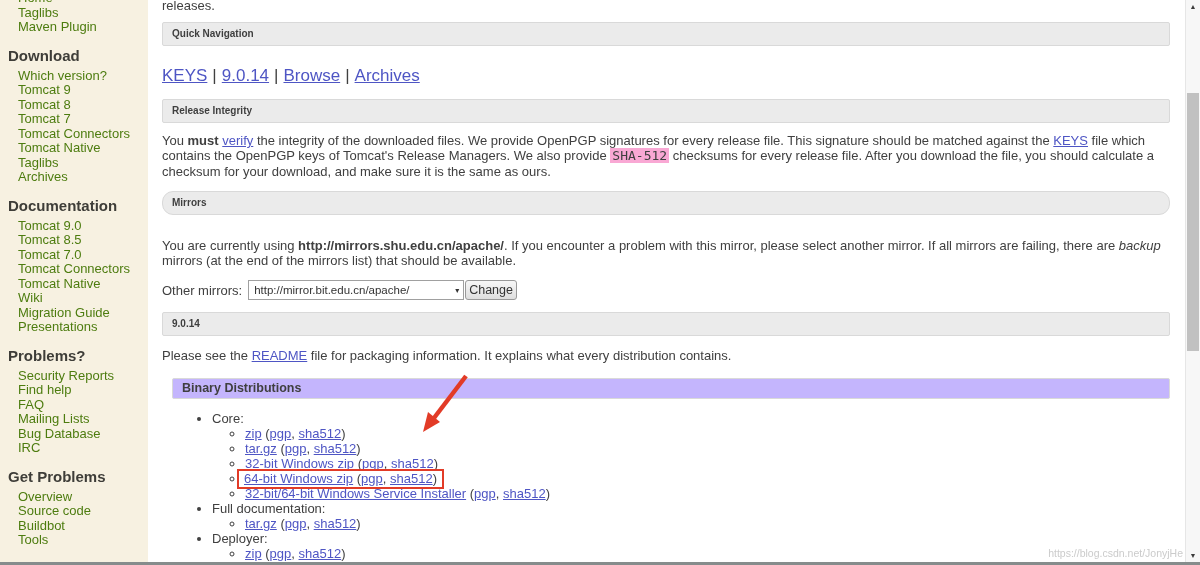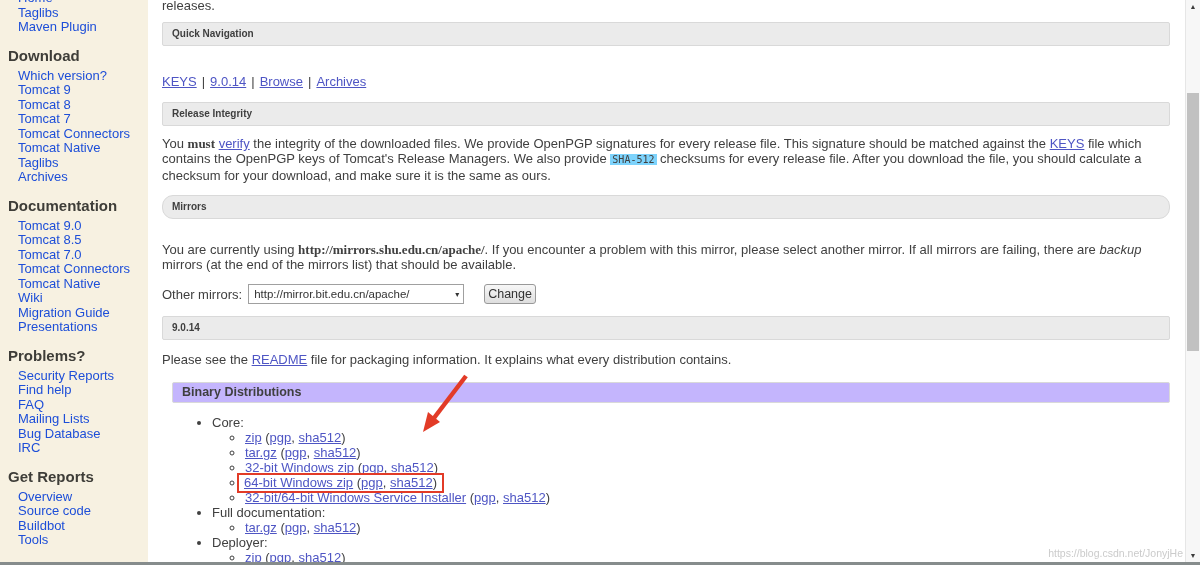--- a/index.html
+++ b/index.html
@@ -4,50 +4,50 @@
 <style>
   html,body{margin:0;padding:0;}
   body{
     width:1200px;height:565px;overflow:hidden;background:#ffffff;
     font-family:"Liberation Sans",sans-serif;color:#404040;position:relative;
   }
   
   .sidebar{position:absolute;left:0;top:0;width:148px;height:565px;background:#f7f1e1;overflow:hidden;}
   .sb-inner{margin-top:-9px;}
   .sb-head{font-size:15px;font-weight:bold;color:#3e3d38;margin:12px 0 4px 8px;line-height:18px;}
-  .sb-item{font-size:13px;color:#1d4ed8;padding-left:18px;line-height:14.5px;white-space:nowrap;cursor:pointer;}
+  .sb-item{font-size:13px;color:#4d7c0f;padding-left:18px;line-height:14.5px;white-space:nowrap;cursor:pointer;}
   
   .main{position:absolute;left:148px;top:0;width:1037px;box-sizing:border-box;padding:0 15px 0 14px;}
   .releases{margin:-2px 0 0;font-size:13px;line-height:15px;}
   .bar{background:#ebebeb;border:1px solid #d9d9d9;border-radius:2px;font-size:10px;font-weight:bold;
        color:#3f3f3f;padding:4px 9px;margin:0;line-height:14px;}
   #qn-bar{margin-top:9px;}
-  .links-row{margin-top:28px;font-size:13px;}
+  .links-row{margin-top:20px;font-size:17px;}
   .links-row .sep{color:#404040;margin:0 5px;}
   #ri-bar{margin-top:13px;}
   .para{font-size:13px;line-height:15.3px;margin:10px 0 0;}
   #mirrors-bar{margin-top:12px;border-radius:11px;}
   .mirrors-para{margin-top:23px;}
   .form-row{margin-top:12px;display:flex;align-items:center;font-size:13px;}
   .select{display:inline-flex;align-items:center;justify-content:space-between;width:216px;height:20px;
           border:1px solid #a0a0a0;background:#fff;font-size:11.5px;padding:0 4px 0 5px;margin-left:6px;
           box-sizing:border-box;color:#333;cursor:pointer;}
   .select .arr{font-size:8px;color:#333;}
-  .btn{margin-left:20px;font-size:12.5px;padding:2px 3px;background:linear-gradient(#f7f7f7,#dedede);
+  .btn{margin-left:1px;font-size:12.5px;padding:2px 3px;background:linear-gradient(#f7f7f7,#dedede);
        border:1px solid #999;border-radius:3px;color:#333;font-family:inherit;cursor:pointer;}
   #v-bar{margin-top:12px;}
   .readme-para{margin-top:12px;}
   .bar2{margin:14px 0 0 10px;background:#c4b5fd;border:1px solid #d9d9d9;border-radius:2px;
         font-size:12.5px;font-weight:bold;color:#3f3f3f;padding:3px 9px;line-height:13px;}
   .dl{margin-top:12px;}
   ul.l1{list-style:disc;margin:0;padding-left:50px;font-size:13px;line-height:15.05px;color:#404040;}
   ul.l2{list-style:circle;margin:0;padding-left:33px;}
   .lnk{color:#4e55c4;text-decoration:underline;cursor:pointer;}
-  b{font-weight:bold;font-family:Liberation Serif, serif;} i{font-style:italic;}
-  code{font-family:"DejaVu Sans Mono",monospace;font-size:10px;background:#7dd3fc;padding:0 2px;}
+  b{font-weight:bold;} i{font-style:italic;}
+  code{font-family:"DejaVu Sans Mono",monospace;font-size:13px;background:#f9a8d4;padding:0 2px;}
   .hl{display:inline-block;border:2.5px solid #e23b27;border-radius:0;padding:0 5px 1px;
       margin:-4px 0 -4px -8px;}
   
   .arrow-svg{position:absolute;left:380px;top:368px;width:110px;height:75px;z-index:5;pointer-events:none;}
   .wm{position:absolute;right:17px;bottom:6px;font-size:10.5px;color:#cbcbcb;z-index:4;}
   .bottom-line{position:absolute;left:0;bottom:0;width:100%;height:3px;background:#868c8c;z-index:9;}
   
   .scrollbar{position:absolute;right:0;top:0;width:15px;height:565px;background:#f7f7f7;
              border-left:1px solid #e6e6e6;box-sizing:border-box;z-index:8;}
   .sb-up,.sb-down{position:absolute;left:0;width:100%;text-align:center;font-size:7px;color:#3c3c3c;cursor:pointer;}
@@ -80,21 +80,21 @@
       <div class="sb-item">Wiki</div>
       <div class="sb-item">Migration Guide</div>
       <div class="sb-item">Presentations</div>
       <div class="sb-head">Problems?</div>
       <div class="sb-item">Security Reports</div>
       <div class="sb-item">Find help</div>
       <div class="sb-item">FAQ</div>
       <div class="sb-item">Mailing Lists</div>
       <div class="sb-item">Bug Database</div>
       <div class="sb-item">IRC</div>
-      <div class="sb-head">Get Reports</div>
+      <div class="sb-head">Get Problems</div>
       <div class="sb-item">Overview</div>
       <div class="sb-item">Source code</div>
       <div class="sb-item">Buildbot</div>
       <div class="sb-item">Tools</div>
       <div class="sb-head">Media</div>
     </div>
 </div>
 
 <div class="main">
 

